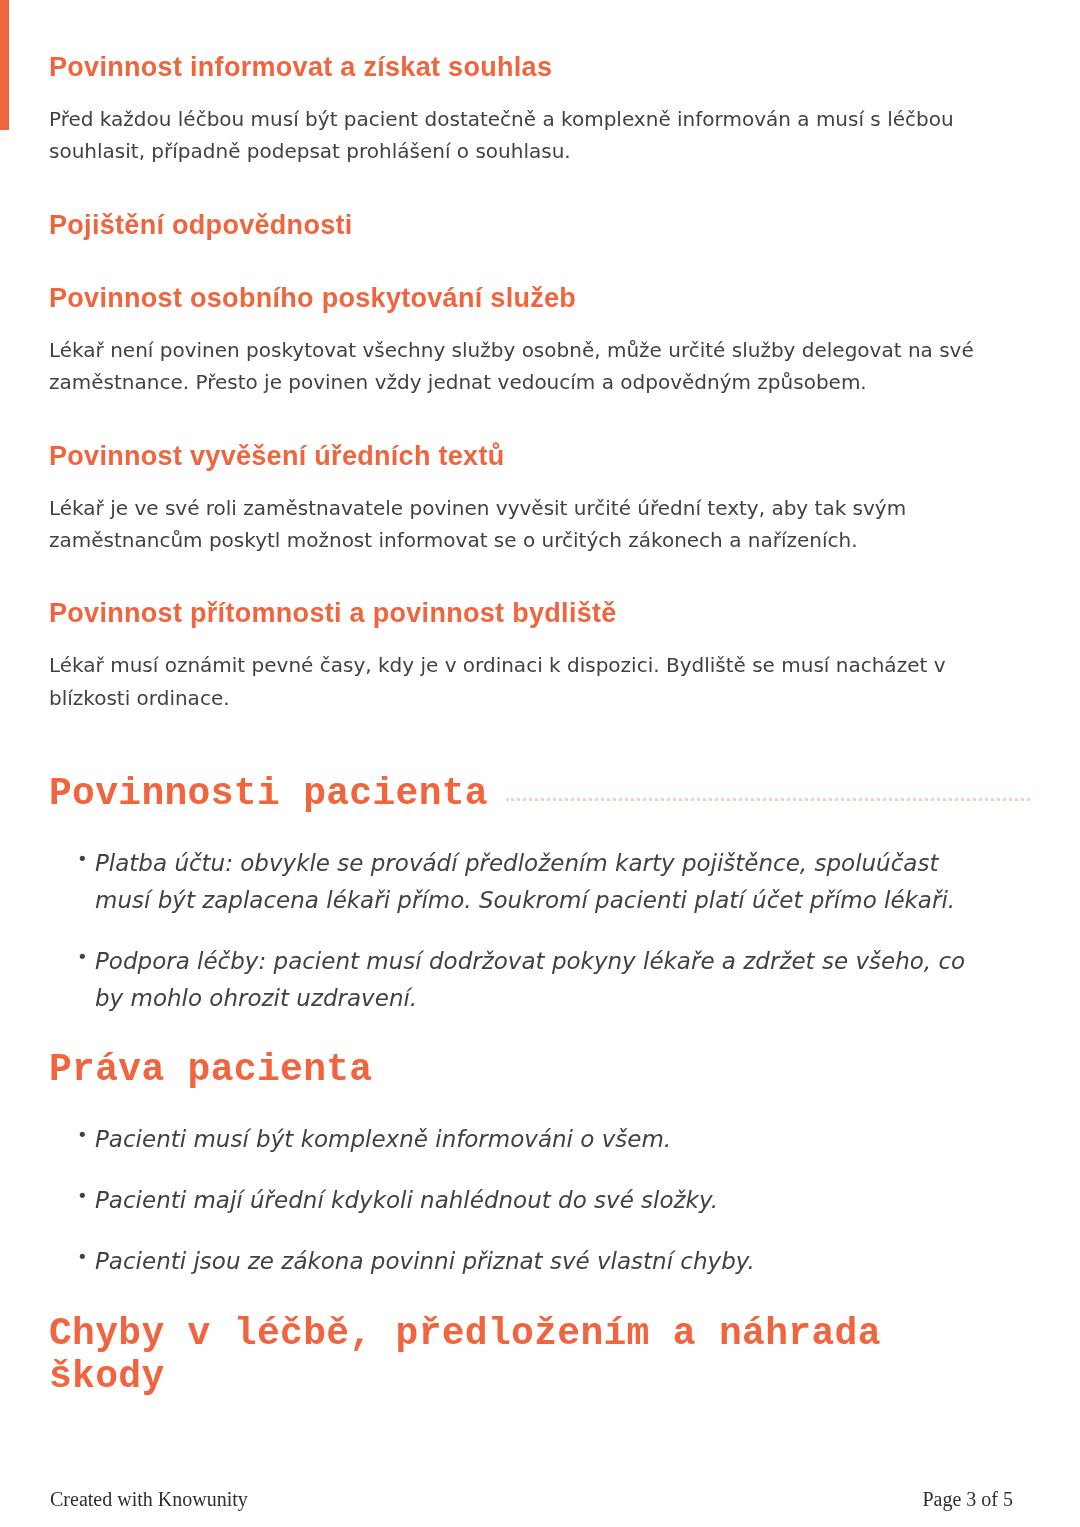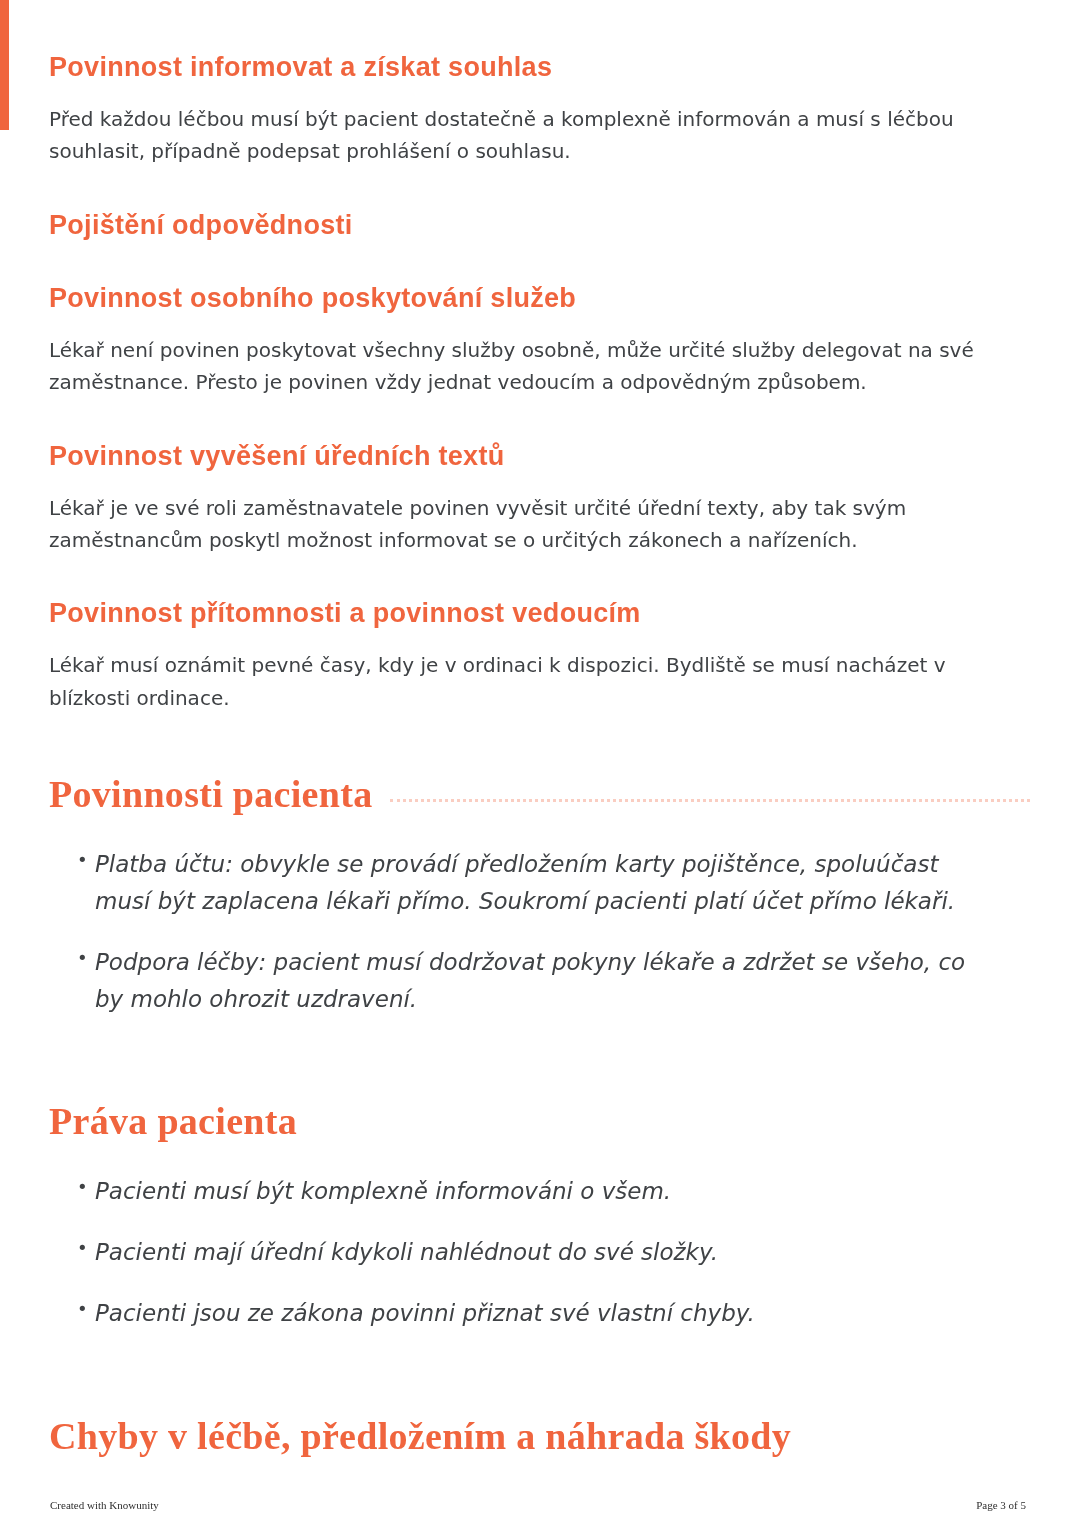--- a/index.html
+++ b/index.html
@@ -40,29 +40,29 @@
     margin:0 0 10px 0;
     max-width:960px;
   }
   .h2-row{
     display:flex;
     align-items:center;
     gap:18px;
     margin-top:58px;
   }
   h2{
-    font-family:Liberation Serif, serif;
+    font-family:Liberation Mono, monospace;
     font-weight:700;
     color:var(--accent);
     font-size:38px;
     letter-spacing:0.3px;
     margin:0;
     max-width:900px;
   }
-  h2.standalone{margin-top:82px;}
+  h2.standalone{margin-top:32px;}
   .dotline{
     flex:1;
     height:0;
     border-bottom:3px dotted rgba(240,101,62,0.32);
     transform:translateY(6px);
   }
   ul.bullets{
     list-style:none;
     margin:30px 0 0 0;
     padding:0 0 0 28px;
@@ -78,27 +78,27 @@
   }
   ul.bullets li::before{
     content:"\2022";
     position:absolute;
     left:0;top:0;
     color:var(--body);
     font-size:18px;
   }
   footer.page-footer{
     position:absolute;
-    left:0;right:4px;bottom:16px;
+    left:0;right:17px;bottom:16px;
     padding:0 50px;
     display:flex;
     justify-content:space-between;
     align-items:flex-start;
     font-family:"Liberation Serif", serif;
-    font-size:11px;
+    font-size:20px;
     color:var(--footer);
   }
 </style>
 </head>
 <body>
 
 <div class="page">
 
   <div class="corner-bar"></div>
 
@@ -117,21 +117,21 @@
       <h3>Povinnost osobního poskytování služeb</h3>
       <p class="body-text">Lékař není povinen poskytovat všechny služby osobně, může určité služby delegovat na své zaměstnance. Přesto je povinen vždy jednat vedoucím a odpovědným způsobem.</p>
     </section>
 
     <section>
       <h3>Povinnost vyvěšení úředních textů</h3>
       <p class="body-text">Lékař je ve své roli zaměstnavatele povinen vyvěsit určité úřední texty, aby tak svým zaměstnancům poskytl možnost informovat se o určitých zákonech a nařízeních.</p>
     </section>
 
     <section>
-      <h3>Povinnost přítomnosti a povinnost vedoucím</h3>
+      <h3>Povinnost přítomnosti a povinnost bydliště</h3>
       <p class="body-text">Lékař musí oznámit pevné časy, kdy je v ordinaci k dispozici. Bydliště se musí nacházet v blízkosti ordinace.</p>
     </section>
 
     <div class="h2-row">
       <h2>Povinnosti pacienta</h2>
       <div class="dotline"></div>
     </div>
     <ul class="bullets">
       <li>Platba účtu: obvykle se provádí předložením karty pojištěnce, spoluúčast musí být zaplacena lékaři přímo. Soukromí pacienti platí účet přímo lékaři.</li>
       <li>Podpora léčby: pacient musí dodržovat pokyny lékaře a zdržet se všeho, co by mohlo ohrozit uzdravení.</li>

